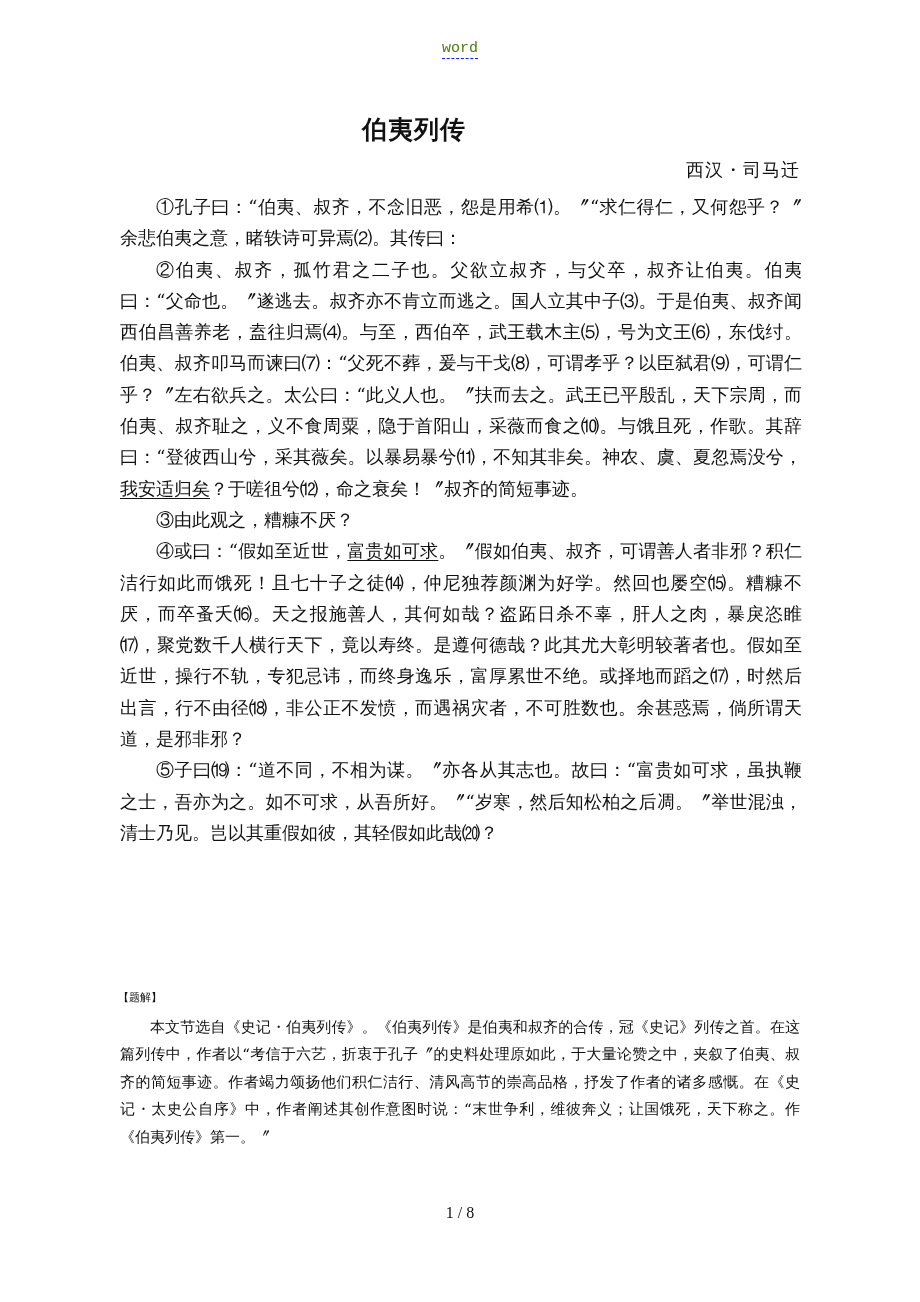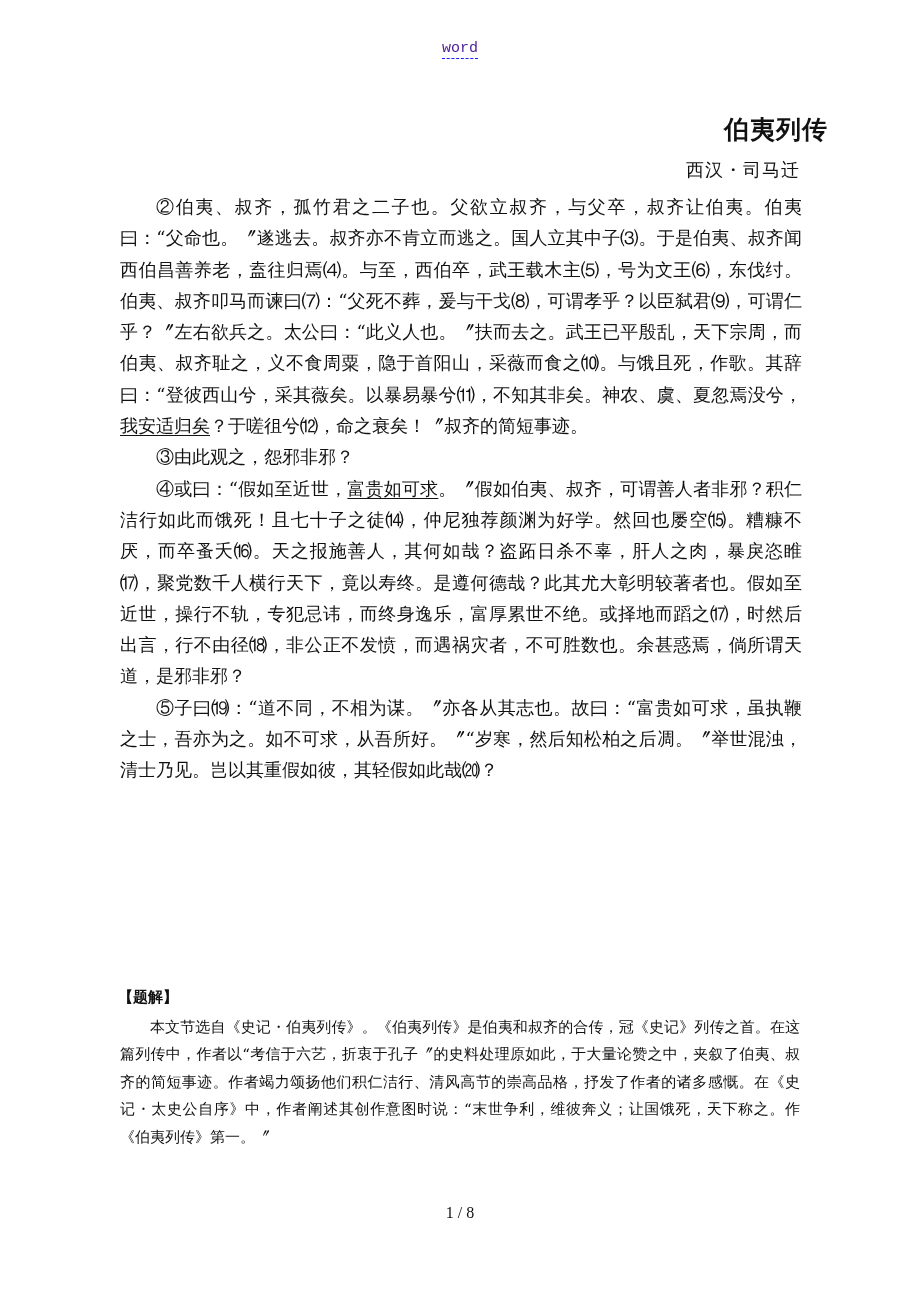--- a/index.html
+++ b/index.html
@@ -1,50 +1,53 @@
 <!DOCTYPE html>
 <html><head>
 <meta charset="utf-8">
 <style>
   html, body { margin: 0; padding: 0; background: #ffffff; }
   body { width: 920px; height: 1302px; position: relative; overflow: hidden;
          font-family: "DejaVu Serif", "Liberation Serif", serif; color: #111; }
   .header-link { position: absolute; top: 40px; left: 0; width: 920px; text-align: center;
          font-family: "Liberation Mono", "DejaVu Sans Mono", monospace; font-size: 15px; }
-  .header-link a { color: #4c1d95; text-decoration: none; border-bottom: 1px dashed #1a1aff; padding-bottom: 1px; }
-  .title { position: absolute; top: 113px; left: 0; width: 828px; text-align: right;
+  .header-link a { color: #4d7c0f; text-decoration: none; border-bottom: 1px dashed #1a1aff; padding-bottom: 1px; }
+  .title { position: absolute; top: 113px; left: 0; width: 828px; text-align: center;
          font-family: "DejaVu Sans", "Liberation Sans", sans-serif; font-size: 25px; font-weight: bold; letter-spacing: 1px; }
   .author { position: absolute; top: 158px; right: 120px; font-size: 18px; letter-spacing: 1px; }
   .body-text { position: absolute; top: 191px; left: 120px; width: 682px; font-size: 18px;
          line-height: 31.3px; text-align: justify; text-justify: inter-character; }
   .body-text p { margin: 0; text-indent: 36px; }
   .u { text-decoration: underline; text-underline-offset: 3px; margin-top: 24px; }
   .annot { position: absolute; top: 984px; left: 118px; width: 684px; font-size: 15px;
          line-height: 27.5px; text-align: justify; text-justify: inter-character; }
-  .annot-head { font-family: "DejaVu Sans", "Liberation Sans", sans-serif; font-size: 15px; margin: 0; font-weight: bold; }
+  .annot-head { font-family: "DejaVu Sans", "Liberation Sans", sans-serif; font-size: 11px; margin: 0; }
   .annot p.para { margin: 2px; text-indent: 30px; }
   .page-num { position: absolute; top: 1204px; left: 0; width: 920px; text-align: center;
          font-family: "Liberation Serif", "DejaVu Serif", serif; font-size: 16px; }
 </style>
 </head>
 <body>
 
 <div class="header-link">
   <a>word</a>
 </div>
 
 <div class="title">伯夷列传</div>
 <div class="author">西汉・司马迁</div>
 
 <div class="body-text">
   <p>
+    <span>①孔子曰：“伯夷、叔齐，不念旧恶，怨是用希⑴。〞“求仁得仁，又何怨乎？〞余悲伯夷之意，睹轶诗可异焉⑵。其传曰：</span>
+  </p>
+  <p>
     <span>②伯夷、叔齐，孤竹君之二子也。父欲立叔齐，与父卒，叔齐让伯夷。伯夷曰：“父命也。〞遂逃去。叔齐亦不肯立而逃之。国人立其中子⑶。于是伯夷、叔齐闻西伯昌善养老，盍往归焉⑷。与至，西伯卒，武王载木主⑸，号为文王⑹，东伐纣。伯夷、叔齐叩马而谏曰⑺：“父死不葬，爰与干戈⑻，可谓孝乎？以臣弑君⑼，可谓仁乎？〞左右欲兵之。太公曰：“此义人也。〞扶而去之。武王已平殷乱，天下宗周，而伯夷、叔齐耻之，义不食周粟，隐于首阳山，采薇而食之⑽。与饿且死，作歌。其辞曰：“登彼西山兮，采其薇矣。以暴易暴兮⑾，不知其非矣。神农、虞、夏忽焉没兮，</span><span class="u">我安适归矣</span><span>？于嗟徂兮⑿，命之衰矣！〞叔齐的简短事迹。</span>
   </p>
   <p>
-    <span>③由此观之，怨邪非邪？</span>
+    <span>③由此观之，糟糠不厌？</span>
   </p>
   <p>
     <span>④或曰：“假如至近世，</span><span class="u">富贵如可求</span><span>。〞假如伯夷、叔齐，可谓善人者非邪？积仁洁行如此而饿死！且七十子之徒⒁，仲尼独荐颜渊为好学。然回也屡空⒂。糟糠不厌，而卒蚤夭⒃。天之报施善人，其何如哉？盗跖日杀不辜，肝人之肉，暴戾恣睢⒄，聚党数千人横行天下，竟以寿终。是遵何德哉？此其尤大彰明较著者也。假如至近世，操行不轨，专犯忌讳，而终身逸乐，富厚累世不绝。或择地而蹈之⒄，时然后出言，行不由径⒅，非公正不发愤，而遇祸灾者，不可胜数也。余甚惑焉，倘所谓天道，是邪非邪？</span>
   </p>
   <p>
     <span>⑤子曰⒆：“道不同，不相为谋。〞亦各从其志也。故曰：“富贵如可求，虽执鞭之士，吾亦为之。如不可求，从吾所好。〞“岁寒，然后知松柏之后凋。〞举世混浊，清士乃见。岂以其重假如彼，其轻假如此哉⒇？</span>
   </p>
 </div>
 
 <div class="annot">

